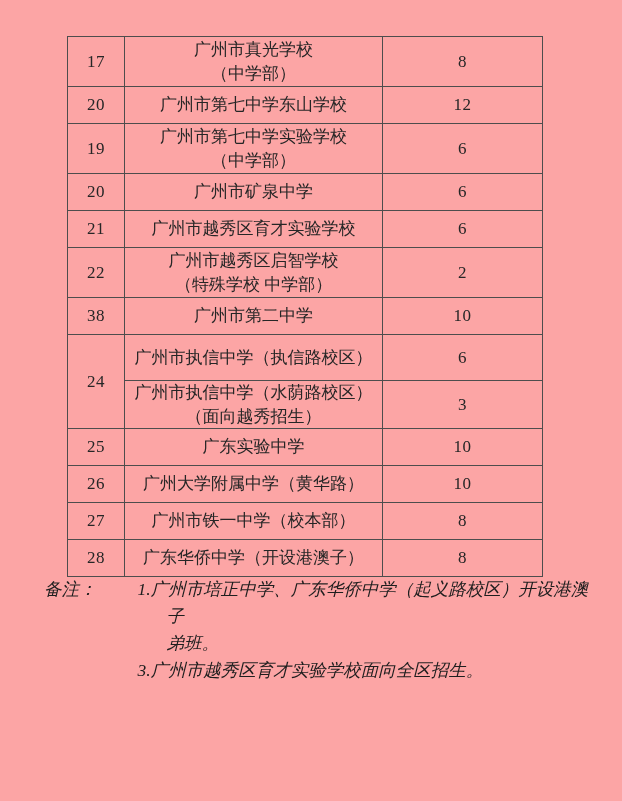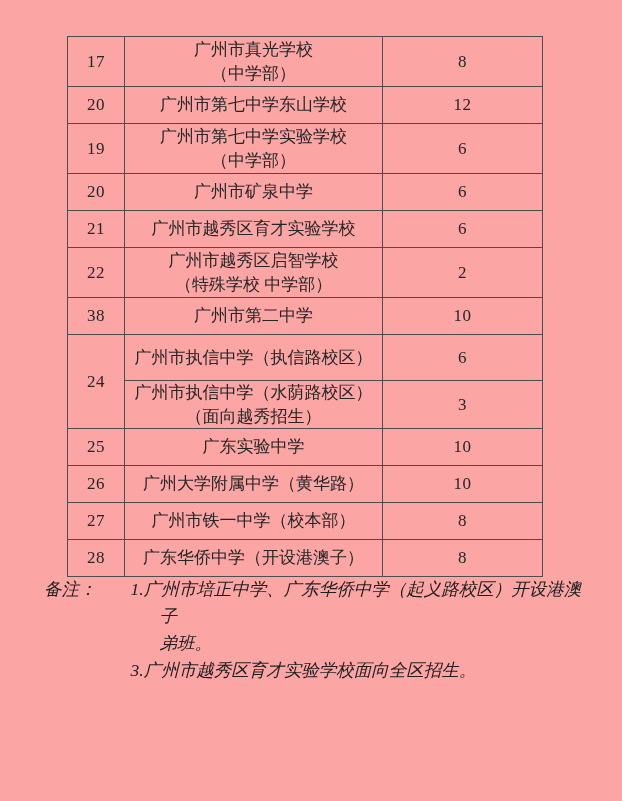--- a/index.html
+++ b/index.html
@@ -46,21 +46,21 @@
     display: flex;
     align-items: flex-start;
     font-size: 17.5px;
     line-height: 27px;
     font-style: italic;
     color: #1e1e1e;
   }
   .notes-label {
     flex: 0 0 auto;
     white-space: nowrap;
-    margin-right: 1px;
+    margin-right: 8px;
   }
   .notes-items { width: 486px; margin-left: 33px; }
   .note-item {
     padding-left: 29px;
     text-indent: -29px;
     white-space: pre-line;
   }
 </style>
 </head>
 <body>

